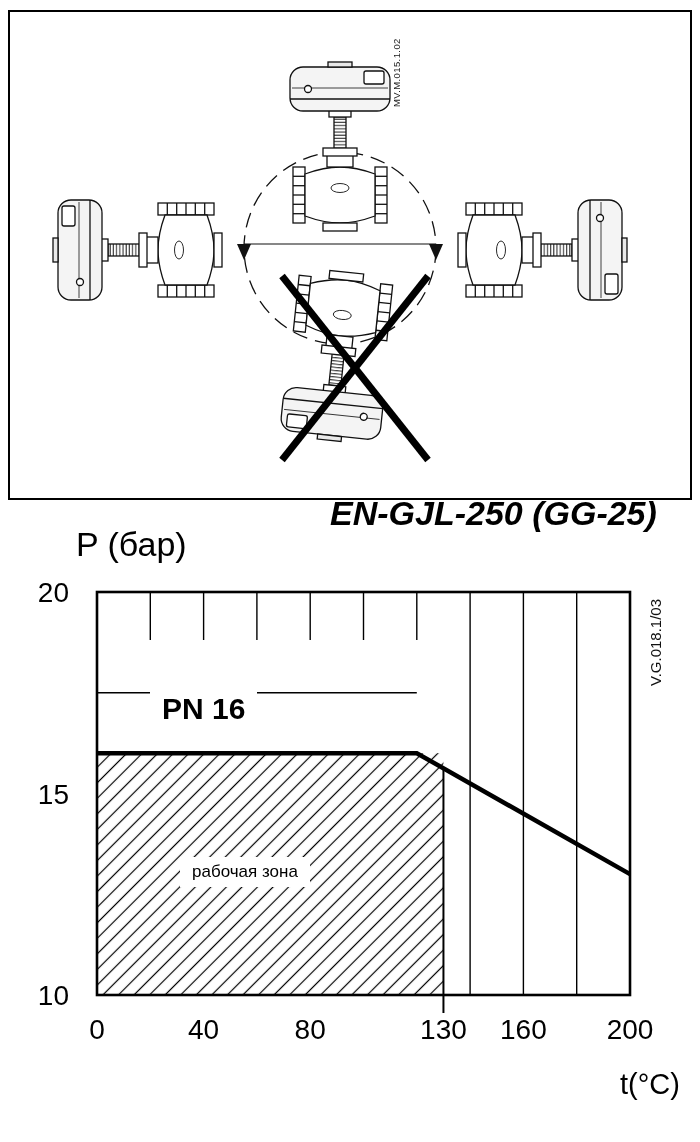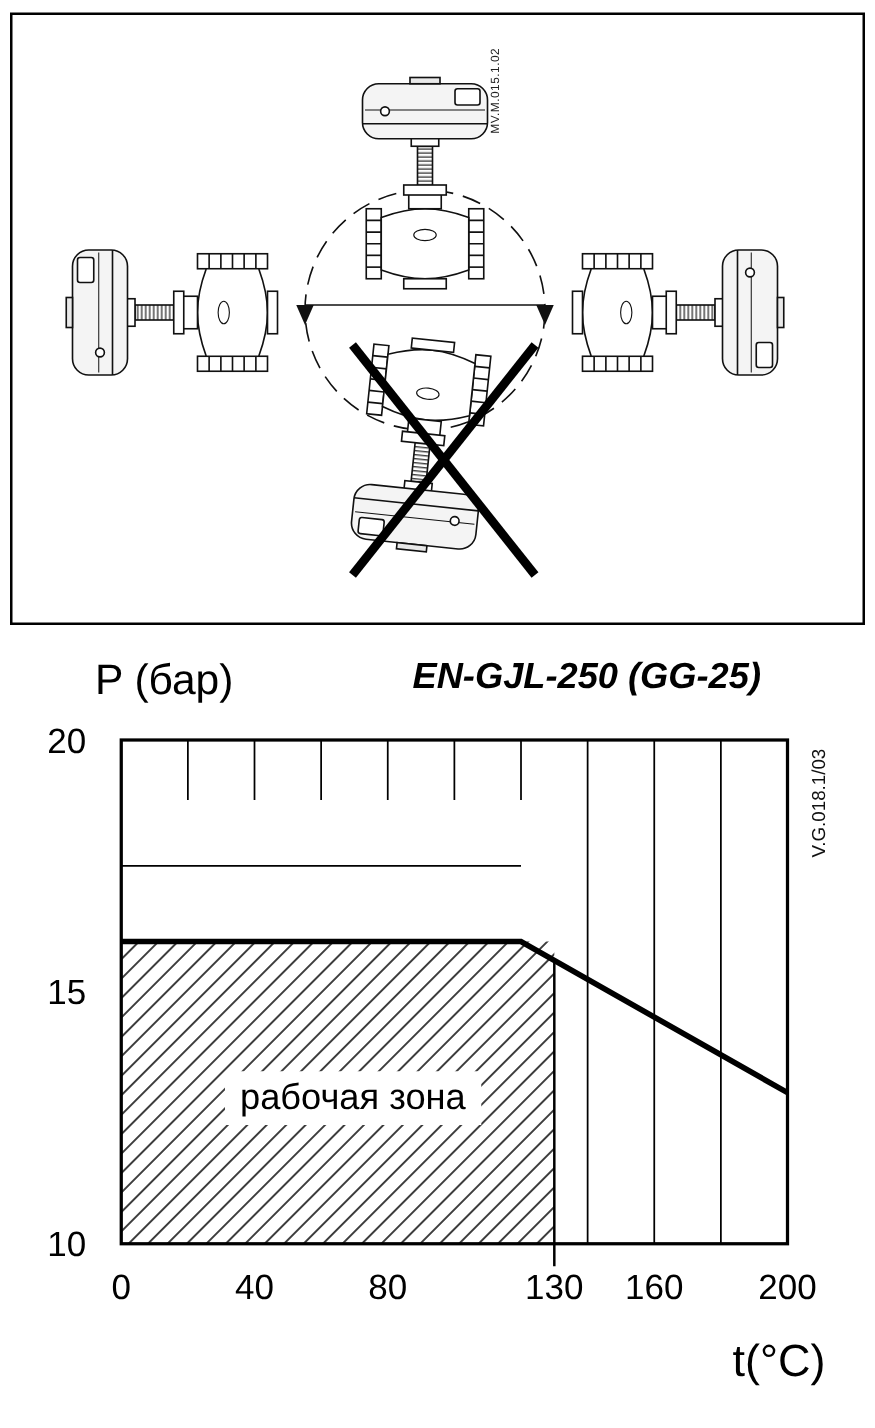--- a/index.html
+++ b/index.html
@@ -13,27 +13,27 @@
   .mounting-svg { display:block; }
   .mv-code { position:absolute; left:391px; top:107px; transform:rotate(-90deg);
     transform-origin:top left; font-size:9.5px; letter-spacing:.4px; color:#222;
     white-space:nowrap; z-index:3; }
 
   
   .chart-svg { position:absolute; left:0; top:530px; z-index:1; display:block; }
   .tick { font-family:"Liberation Sans", sans-serif; font-size:28px; fill:#000; }
 
   .y-axis-title { position:absolute; left:76px; top:525px; font-size:34px; z-index:2; white-space:nowrap; }
-  .chart-title { position:absolute; left:330px; top:525px; width:315px; 
-    font-size:29px; font-style:italic; font-weight:700; z-index:2; white-space:nowrap; }
+  .chart-title { position:absolute; left:330px; top:494px; width:315px; 
+    font-size:34px; font-style:italic; font-weight:700; z-index:2; white-space:nowrap; }
   .pn-label { position:absolute; left:150px; top:690px; font-size:30px; font-weight:700;
     background:#fff; padding:2px 12px; z-index:2; white-space:nowrap; }
-  .zone-label { position:absolute; left:180px; top:857px; font-size:29px;
+  .zone-label { position:absolute; left:180px; top:857px; font-size:17px;
     background:#fff; padding:5px 12px; z-index:2; white-space:nowrap; }
-  .x-axis-title { position:absolute; left:586px; top:1068px; font-size:36px; z-index:2; white-space:nowrap; }
+  .x-axis-title { position:absolute; left:620px; top:1068px; font-size:29px; z-index:2; white-space:nowrap; }
   .vg-code { position:absolute; left:647px; top:686px; transform:rotate(-90deg);
     transform-origin:top left; font-size:15px; color:#111; white-space:nowrap; z-index:2; }
 </style>
 </head>
 <body>
 
 <div class="page">
 
   <div class="mounting-box">
     <svg class="mounting-svg" width="680" height="486" viewBox="0 0 680 486">
@@ -130,16 +130,17 @@
       <text x="443.45" y="509" text-anchor="middle" class="tick">130</text>
       <text x="523.4" y="509" text-anchor="middle" class="tick">160</text>
       <text x="630" y="509" text-anchor="middle" class="tick">200</text>
       <text x="69" y="72" text-anchor="end" class="tick">20</text>
       <text x="69" y="273.5" text-anchor="end" class="tick">15</text>
       <text x="69" y="475" text-anchor="end" class="tick">10</text>
     </svg>
 
   <div class="y-axis-title">P (бар)</div>
   <div class="chart-title">EN-GJL-250 (GG-25)</div>
+  <div class="pn-label">PN 16</div>
   <div class="zone-label">рабочая зона</div>
   <div class="x-axis-title">t(°C)</div>
   <div class="vg-code">V.G.018.1/03</div>
 </div>
 
 </body></html>

